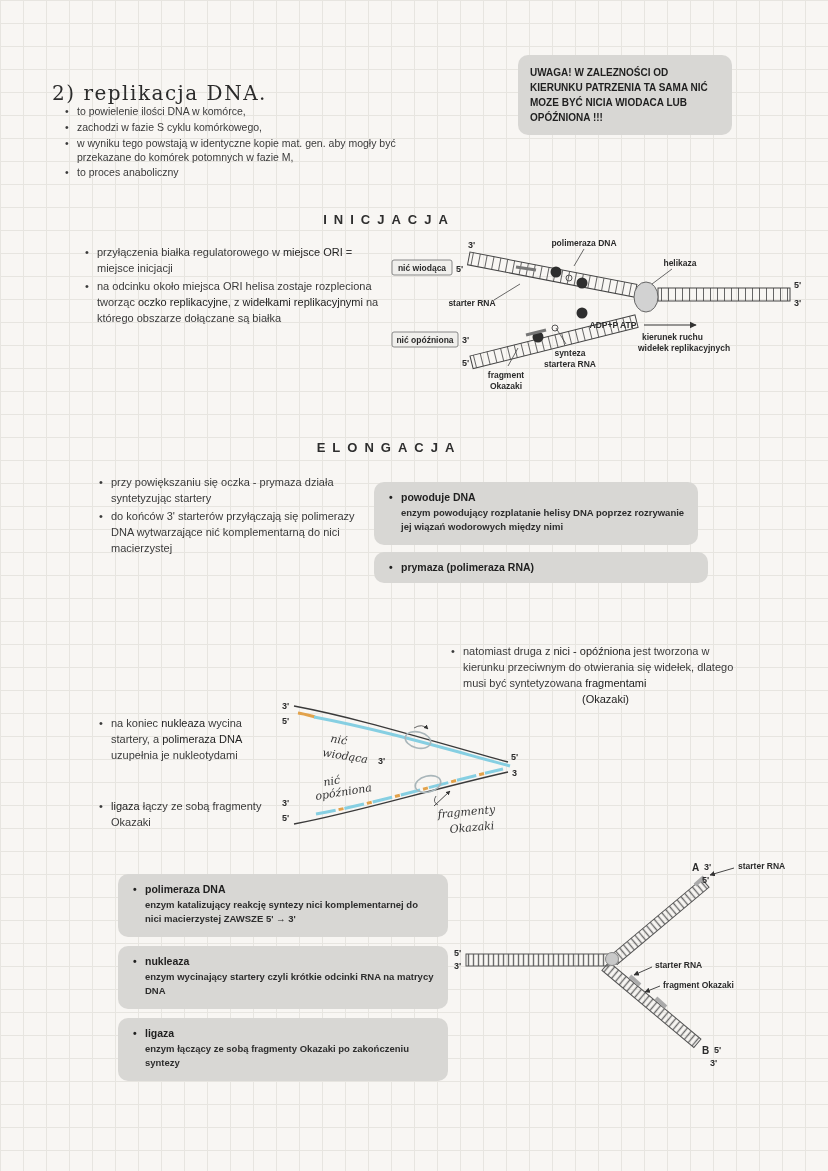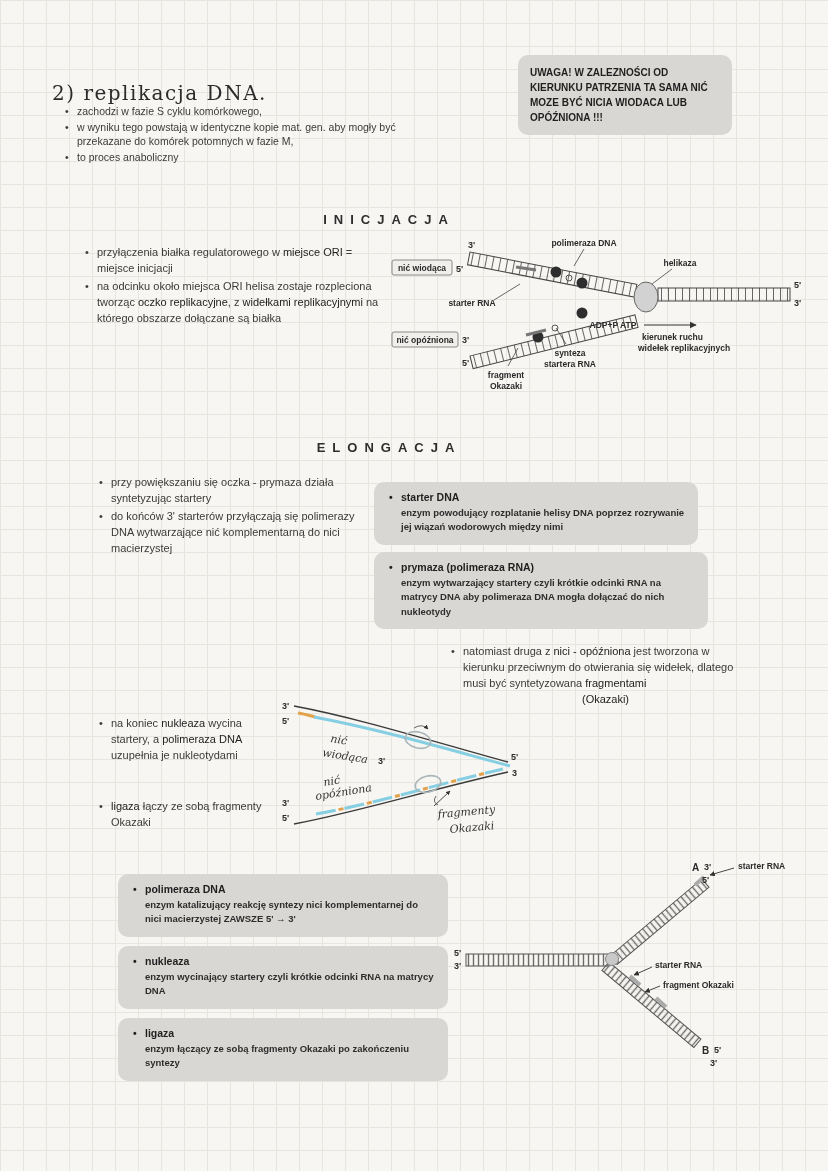--- a/index.html
+++ b/index.html
@@ -39,20 +39,21 @@
 </head>
 <body>
 
 <div class="page">
 
   <div class="abs title" style="left:52px; top:44px;margin-top:37px;">2) replikacja DNA.</div>
 
   <div class="abs note" style="left:518px; top:55px; width:214px;">UWAGA! W ZALEZNOŚCI OD KIERUNKU PATRZENIA TA SAMA NIĆ MOZE BYĆ NICIA WIODACA LUB OPÓŹNIONA !!!</div>
 
   <ul class="abs b small" style="left:64px; top:105px; width:356px;">
+    <li>to powielenie ilości DNA w komórce,</li>
     <li>zachodzi w fazie S cyklu komórkowego,</li>
     <li>w wyniku tego powstają w identyczne kopie mat. gen. aby mogły być przekazane do komórek potomnych w fazie M,</li>
     <li>to proces anaboliczny</li>
   </ul>
 
   <div class="abs heading" style="left:124px; top:212px; width:530px;">INICJACJA</div>
 
   <ul class="abs b med" style="left:84px; top:245px; width:302px;">
     <li>
       <span>przyłączenia białka regulatorowego w </span><b>miejsce ORI</b><span> = miejsce inicjacji</span>
@@ -126,27 +127,26 @@
   </svg>
 
   <div class="abs heading" style="left:124px; top:440px; width:530px;">ELONGACJA</div>
 
   <ul class="abs b med" style="left:98px; top:475px; width:276px;">
     <li>przy powiększaniu się oczka - prymaza działa syntetyzując startery</li>
     <li>do końców 3' starterów przyłączają się polimerazy DNA wytwarzające nić komplementarną do nici macierzystej</li>
   </ul>
 
   <div class="abs graybox" style="left:374px; top:482px; width:324px;">
-    <div class="bt">starter DNA</div>
+    <div class="bt">powoduje DNA</div>
     <div class="bd">enzym powodujący rozplatanie helisy DNA poprzez rozrywanie jej wiązań wodorowych między nimi</div>
   </div>
 
   <div class="abs graybox" style="left:374px; top:552px; width:334px;">
     <div class="bt"><span>prymaza</span><span class="norm"> (polimeraza RNA)</span></div>
-    <div class="bd">enzym wytwarzający startery czyli krótkie odcinki RNA na matrycy DNA aby polimeraza DNA mogła dołączać do nich nukleotydy</div>
   </div>
 
 
   <ul class="abs b med" style="left:450px; top:644px; width:298px;">
     <li>
       <span>natomiast druga z </span><b>nici - opóźniona</b><span> jest tworzona w kierunku przeciwnym do otwierania się widełek, dlatego musi być syntetyzowana </span><b>fragmentami</b>
       <b class="center-line">(Okazaki)</b>
     </li>
   </ul>
 

